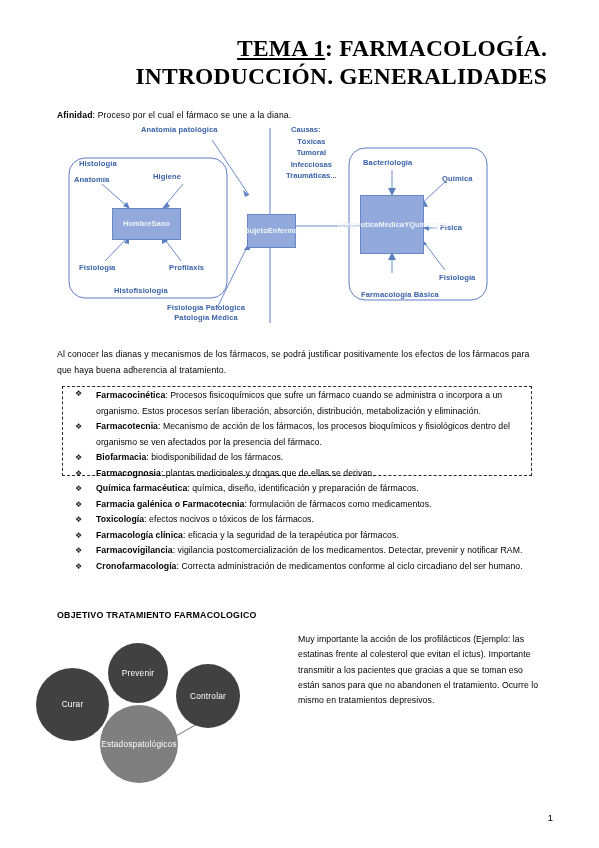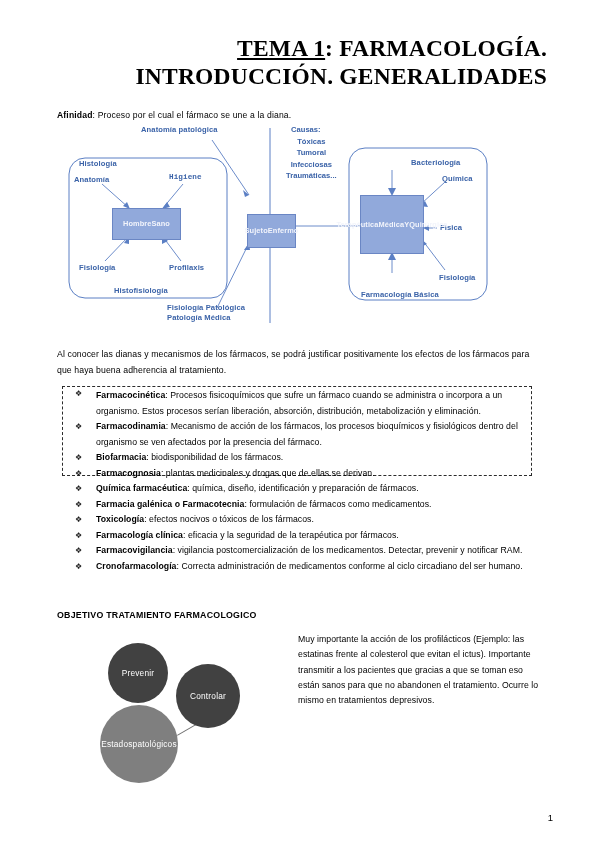--- a/index.html
+++ b/index.html
@@ -280,68 +280,68 @@
     <div class="dg-causas" style="left:218px; top:6px;text-align:center;">
       <div>Causas:</div>
       <div class="ind">Tóxicas</div>
       <div class="ind">Tumoral</div>
       <div class="ind">Infecciosas</div>
       <div class="ind">Traumáticas...</div>
     </div>
 
     <div class="dg-label" style="left:22px; top:41px;">Histología</div>
     <div class="dg-label" style="left:17px; top:57px;">Anatomía</div>
-    <div class="dg-label" style="left:112px; top:54px;font-family:Liberation Mono, monospace;">Higiene</div>
+    <div class="dg-label" style="left:96px; top:54px;">Higiene</div>
     <div class="dg-label" style="left:22px; top:145px;">Fisiología</div>
     <div class="dg-label" style="left:112px; top:145px;">Profilaxis</div>
     <div class="dg-label" style="left:18px; top:168px;padding-left:39px;">Histofisiología</div>
 
     <div class="dg-box" style="left:55px; top:90px; width:67px; height:30px;">
       <span>Hombre</span>
       <span>Sano</span>
     </div>
 
     <div class="dg-box" style="left:190px; top:96px; width:47px; height:32px;">
       <span>Sujeto</span>
       <span>Enfermo</span>
     </div>
 
-    <div class="dg-label" style="left:306px; top:40px;margin-left:48px;">Bacteriología</div>
+    <div class="dg-label" style="left:306px; top:40px;">Bacteriología</div>
     <div class="dg-label" style="left:385px; top:56px;">Química</div>
     <div class="dg-label" style="left:383px; top:105px;">Física</div>
     <div class="dg-label" style="left:304px; top:156px; text-align:center; width:62px;margin-top:16px;">
       <span>Farmacología Básica</span>
     </div>
     <div class="dg-label" style="left:382px; top:155px;">Fisiología</div>
 
     <div class="dg-box" style="left:303px; top:77px; width:62px; height:57px;">
       <span>Terapéutica</span>
       <span>Médica</span>
       <span>Y</span>
       <span>Quirúrgica</span>
     </div>
 
-    <div class="dg-label" style="left:110px; top:185px; ">
+    <div class="dg-label" style="left:110px; top:185px; text-align:center;">
       <div>Fisiología Patológica</div>
       <div>Patología Médica</div>
     </div>
   </div>
 
   <div class="para-1">Al conocer las dianas y mecanismos de los fármacos, se podrá justificar positivamente los efectos de los fármacos para que haya buena adherencia al tratamiento.</div>
 
   <div class="list-wrap">
     <div class="dashed-box"></div>
     <ul class="blist">
       <li class="li-1">
         <span class="bullet-glyph">❖</span>
         <b>Farmacocinética</b><span>: Procesos fisicoquímicos que sufre un fármaco cuando se administra o incorpora a un organismo. Estos procesos serían liberación, absorción, distribución, metabolización y eliminación.</span>
       </li>
       <li>
         <span class="bullet-glyph">❖</span>
-        <b>Farmacodinamia</b><span>: Mecanismo de acción de los fármacos, los procesos bioquímicos y fisiológicos dentro del organismo se ven afectados por la presencia del fármaco.</span>
+        <b>Farmacotecnia</b><span>: Mecanismo de acción de los fármacos, los procesos bioquímicos y fisiológicos dentro del organismo se ven afectados por la presencia del fármaco.</span>
       </li>
       <li>
         <span class="bullet-glyph">❖</span>
         <b>Biofarmacia</b><span>: biodisponibilidad de los fármacos.</span>
       </li>
       <li>
         <span class="bullet-glyph">❖</span>
         <b>Farmacognosia</b><span>: plantas medicinales y drogas que de ellas se derivan.</span>
       </li>
       <li>
@@ -372,20 +372,23 @@
   </div>
 
   <div class="objetivo-heading">OBJETIVO TRATAMIENTO FARMACOLOGICO</div>
 
   <div class="circles">
 
     <div class="conn" style="left:72px; top:95px; width:36px; transform:rotate(30deg);"></div>
     <div class="conn" style="left:108px; top:72px; width:18px; transform:rotate(88deg);"></div>
     <div class="conn" style="left:147px; top:95px; width:36px; transform:rotate(-30deg);"></div>
 
+    <div class="circle" style="left:6px; top:28px; width:73px; height:73px; background:#414141;">
+      <span>Curar</span>
+    </div>
 
     <div class="circle" style="left:78px; top:3px; width:60px; height:60px; background:#414141;">
       <span>Prevenir</span>
     </div>
 
     <div class="circle" style="left:146px; top:24px; width:64px; height:64px; background:#414141;">
       <span>Controlar</span>
     </div>
 
     <div class="circle" style="left:70px; top:65px; width:78px; height:78px; background:#7F7F7F; flex-direction:row;">

